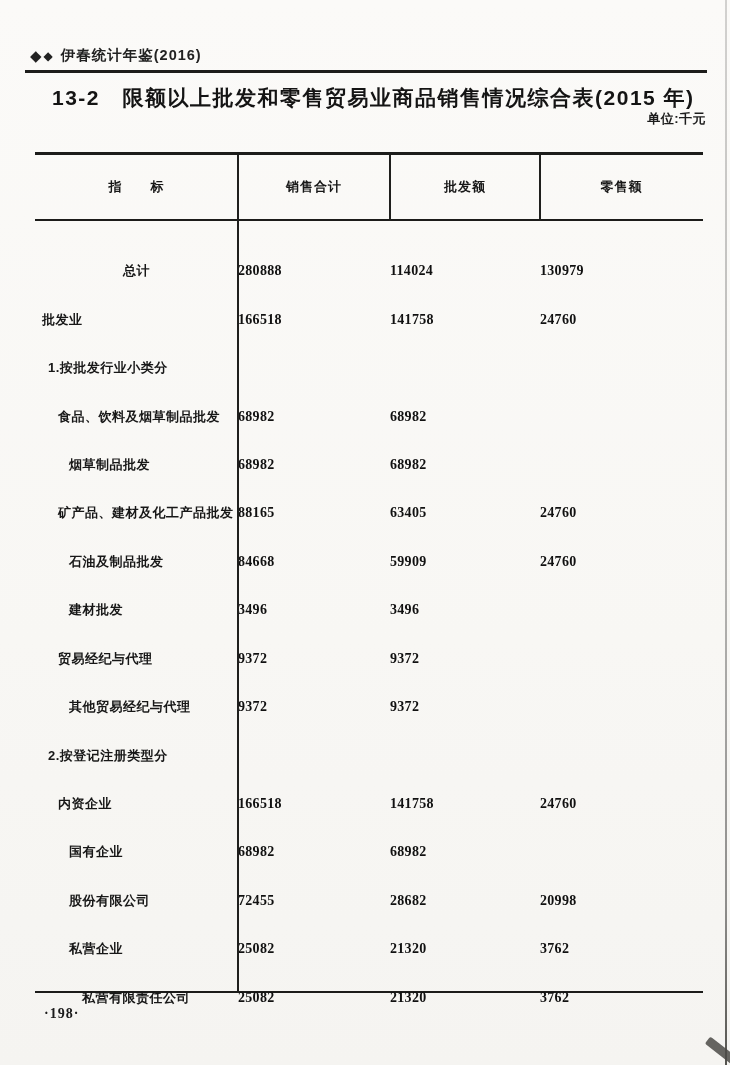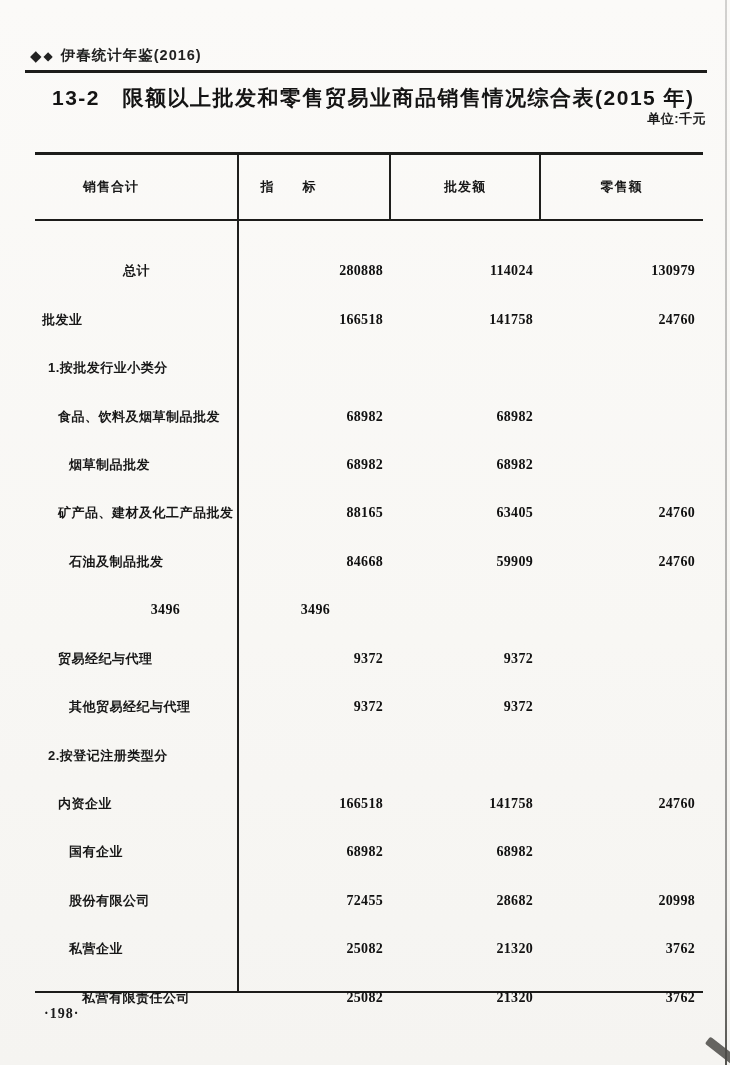--- a/index.html
+++ b/index.html
@@ -60,21 +60,21 @@
 
   .tbody{display:flex;flex-direction:column;margin-top:26px;}
   .trow{display:flex;height:48.44px;align-items:center;}
   .cell{box-sizing:border-box;}
   .cell.label{
     width:203px;display:flex;align-items:center;
     font-size:13px;font-weight:bold;letter-spacing:0.5px;color:#171717;
     white-space:nowrap;overflow:visible;
   }
   .cell.num{
-    text-align:right;
+    text-align:left;
     font-family:"Liberation Serif","DejaVu Serif",serif;
     font-weight:bold;font-size:14px;letter-spacing:0.3px;color:#111;
   }
   .cell.num.w-sales{padding-right:7px;}
   .cell.num.w-whole{padding-right:7px;}
   .cell.num.w-retail{padding-right:8px;}
 
   .ind-0{padding-left:7px;}
   .ind-0_5{padding-left:13px;}
   .ind-1{padding-left:23px;}
@@ -114,22 +114,22 @@
     <span class="diamond-sm">◆</span>
     <span>伊春统计年鉴(2016)</span>
   </div>
   <div class="head-rule"></div>
 
   <div class="page-title">13-2　限额以上批发和零售贸易业商品销售情况综合表(2015 年)</div>
   <div class="unit-label">单位:千元</div>
 
   <div class="data-table">
     <div class="thead">
+      <div class="hcell w-stub">指　　标</div>
       <div class="hcell w-sales">销售合计</div>
-      <div class="hcell w-stub">指　　标</div>
       <div class="hcell w-whole">批发额</div>
       <div class="hcell w-retail">零售额</div>
     </div>
     <div class="tbody">
         <div class="trow">
           <div class="cell label ind-0 center">总计</div>
           <div class="cell num w-sales">280888</div>
           <div class="cell num w-whole">114024</div>
           <div class="cell num w-retail">130979</div>
         </div>
@@ -163,20 +163,21 @@
           <div class="cell num w-whole">63405</div>
           <div class="cell num w-retail">24760</div>
         </div>
         <div class="trow">
           <div class="cell label ind-2">石油及制品批发</div>
           <div class="cell num w-sales">84668</div>
           <div class="cell num w-whole">59909</div>
           <div class="cell num w-retail">24760</div>
         </div>
         <div class="trow">
+          <div class="cell label ind-2">建材批发</div>
           <div class="cell num w-sales">3496</div>
           <div class="cell num w-whole">3496</div>
           <div class="cell num w-retail"></div>
         </div>
         <div class="trow">
           <div class="cell label ind-1">贸易经纪与代理</div>
           <div class="cell num w-sales">9372</div>
           <div class="cell num w-whole">9372</div>
           <div class="cell num w-retail"></div>
         </div>

